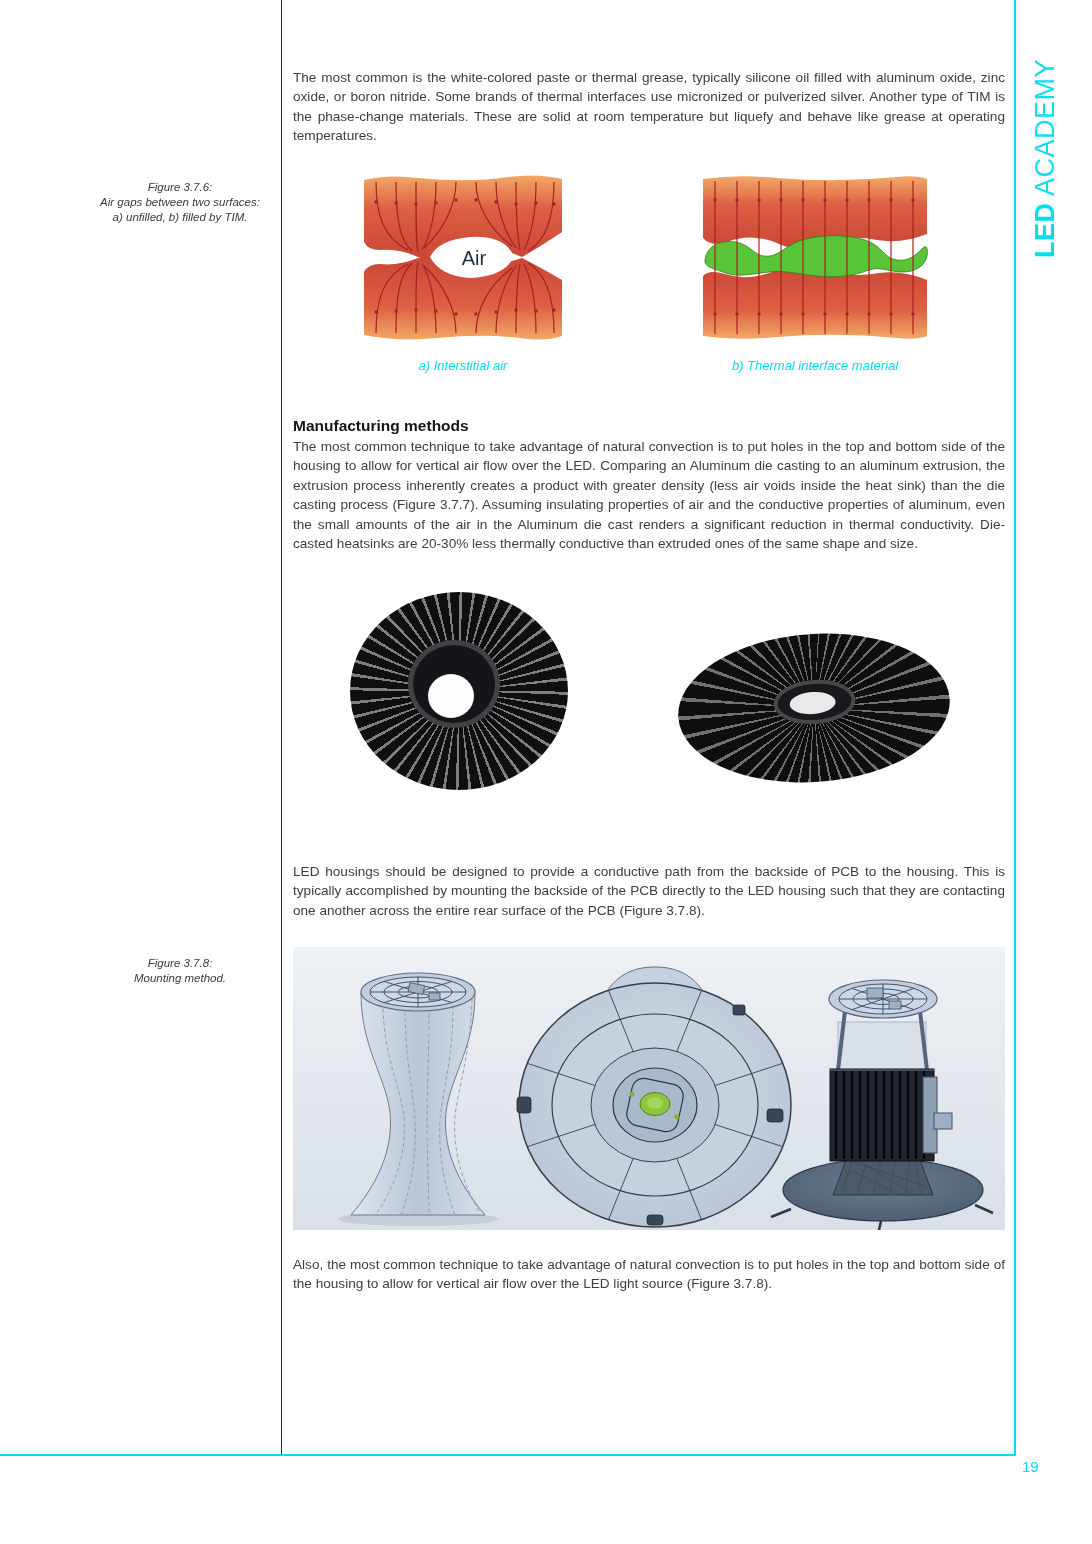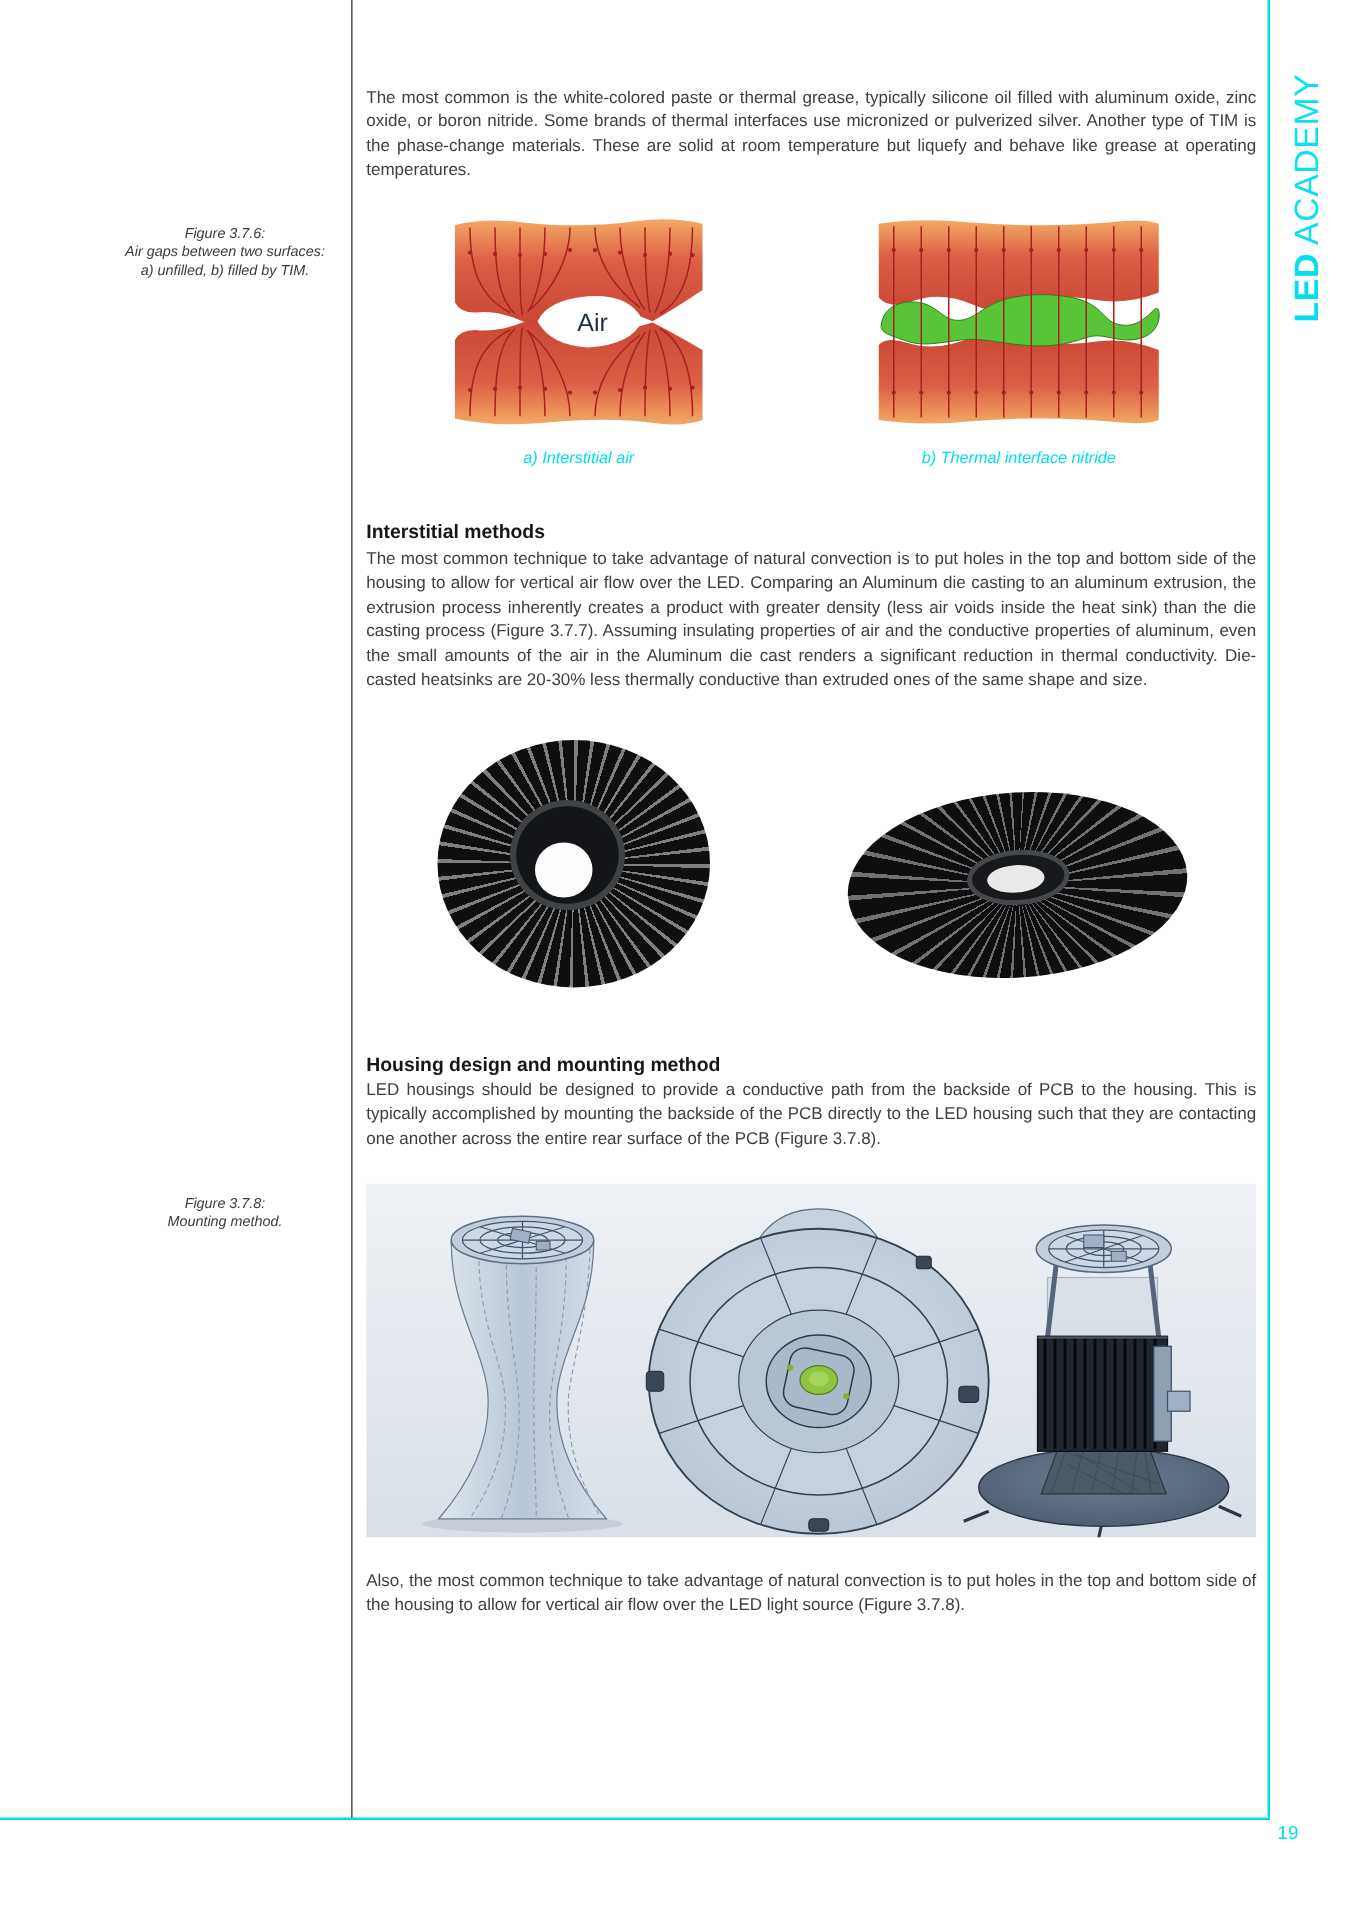--- a/index.html
+++ b/index.html
@@ -168,31 +168,30 @@
             <circle cx="128" cy="144" r="1.7"></circle>
           <circle cx="150" cy="144" r="1.7"></circle>
             <circle cx="172" cy="144" r="1.7"></circle>
             <circle cx="194" cy="144" r="1.7"></circle>
             <circle cx="216" cy="144" r="1.7"></circle>
         </g>
       </svg>
     </div>
 
     <div class="subcap" style="top:358px;left:65px;width:210px;">a) Interstitial air</div>
-    <div class="subcap" style="top:358px;left:404px;width:236px;">b) Thermal interface nitride</div>
-
-    <h2 class="heading" style="top:417px;">Interstitial methods</h2>
+    <div class="subcap" style="top:358px;left:404px;width:236px;">b) Thermal interface material</div>
+
+    <h2 class="heading" style="top:417px;">Manufacturing methods</h2>
     <p class="body-text" style="top:437px;">The most common technique to take advantage of natural convection is to put holes in the top and bottom side of the housing to allow for vertical air flow over the LED. Comparing an Aluminum die casting to an aluminum extrusion, the extrusion process inherently creates a product with greater density (less air voids inside the heat sink) than the die casting process (Figure 3.7.7). Assuming insulating properties of air and the conductive properties of aluminum, even the small amounts of the air in the Aluminum die cast renders a significant reduction in thermal conductivity. Die-casted heatsinks are 20-30% less thermally conductive than extruded ones of the same shape and size.</p>
 
     <div class="figwrap" style="top:590px;height:210px;">
       <div class="hs1"></div>
       <div class="hs2"></div>
     </div>
 
-    <h2 class="heading" style="top:844px;">Housing design and mounting method</h2>
     <p class="body-text" style="top:862px;">LED housings should be designed to provide a conductive path from the backside of PCB to the housing. This is typically accomplished by mounting the backside of the PCB directly to the LED housing such that they are contacting one another across the entire rear surface of the PCB (Figure 3.7.8).</p>
 
     <div class="figwrap" style="top:947px;height:283px;">
       <svg width="712" height="283" viewBox="0 0 712 283">
         <defs>
           <linearGradient id="bgG" x1="0" y1="0" x2="0" y2="1">
             <stop offset="0" stop-color="#eef1f5"></stop>
               <stop offset="1" stop-color="#d9e0e8"></stop>
           </linearGradient>
           <linearGradient id="metal1" x1="0" y1="0" x2="1" y2="0">

